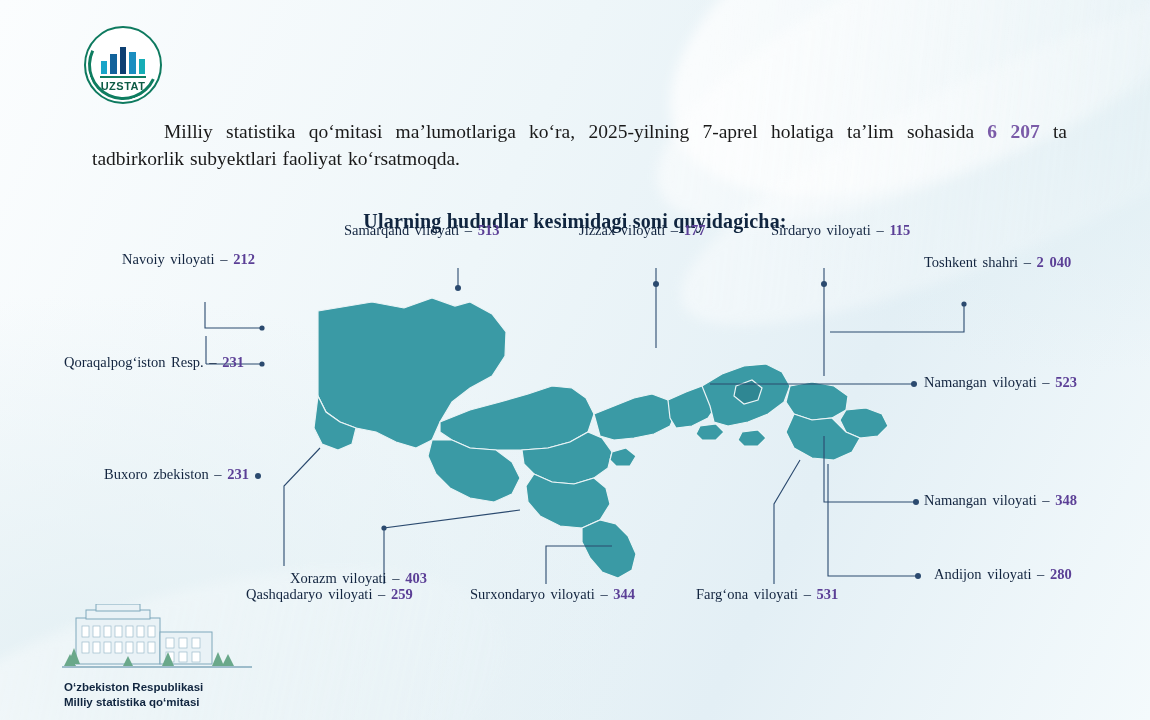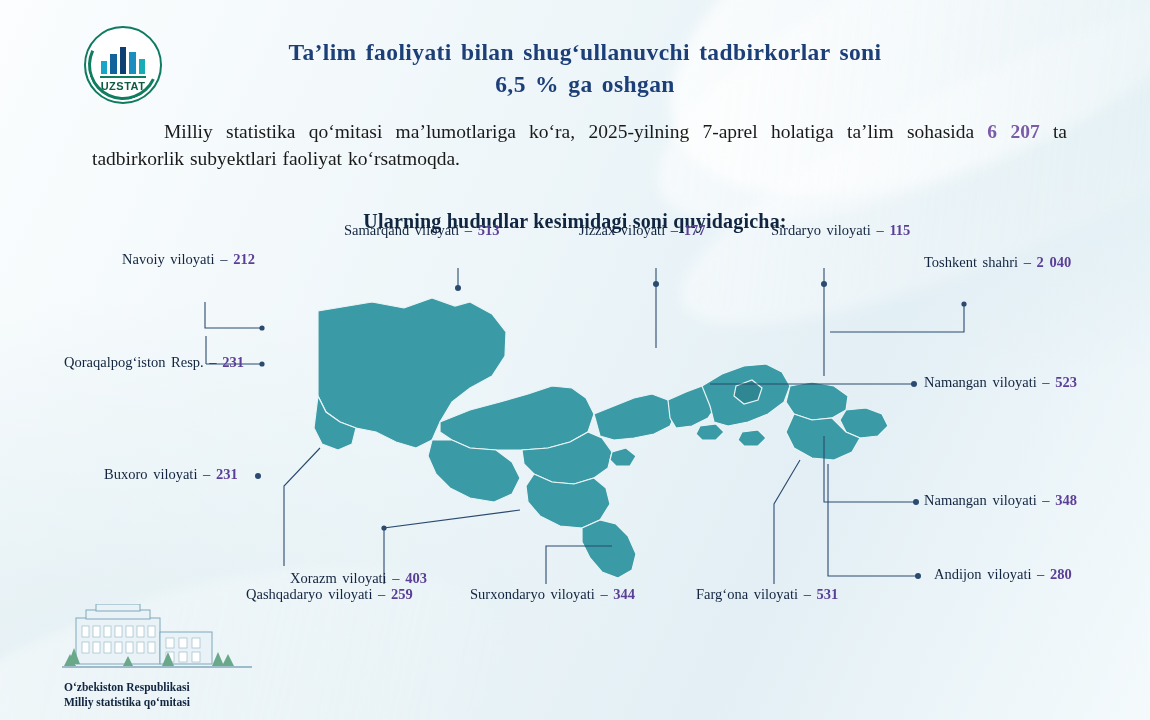--- a/index.html
+++ b/index.html
@@ -174,21 +174,21 @@
     position: absolute;
     left: 62px;
     bottom: 46px;
     width: 190px;
     height: 70px;
   }
   #footer-text {
     position: absolute;
     left: 64px;
     bottom: 10px;
-    font-family: Liberation Serif, serif;
+    font-family: Liberation Sans, sans-serif;
     font-size: 11.5px;
     font-weight: bold;
     color: #10253f;
     line-height: 15px;
   }
 </style>
 </head>
 <body>
 
 <div id="page">
@@ -205,24 +205,20 @@
       <i></i>
         <i></i>
         <i></i>
         <i></i>
         <i></i>
     </div>
     <div class="underline"></div>
     <div class="label">UZSTAT</div>
   </div>
 
-  <div id="title-block">
-    <div class="line1">Ta’lim faoliyati bilan shug‘ullanuvchi tadbirkorlar soni</div>
-    <div class="line2">6,5 % ga oshgan</div>
-  </div>
 
   <div id="para1"><span>Milliy statistika qo‘mitasi ma’lumotlariga ko‘ra, 2025-yilning 7-aprel holatiga ta’lim sohasida </span><span class="hl">6 207</span><span> ta tadbirkorlik subyektlari faoliyat ko‘rsatmoqda.</span></div>
 
 
   <div id="subhead">Ularning hududlar kesimidagi soni quyidagicha:</div>
 
   <div id="mapwrap">
 
     <svg id="mapsvg" width="1150" height="380" viewBox="0 0 1150 380">
       <g fill="#3a9aa5" stroke="#eaf4f6" stroke-width="1.2">
@@ -329,21 +325,21 @@
     <div class="callout" style="left:924px; top:18px;">
       <span><span>Toshkent shahri  – </span><span class="val" style="color: rgb(91, 63, 150);">2 040</span></span>
     </div>
     <div class="callout" style="left:64px; top:118px;">
       <span><span>Qoraqalpog‘iston Resp.  – </span><span class="val" style="color: rgb(91, 63, 150);">231</span></span>
     </div>
     <div class="callout" style="left:924px; top:138px;">
       <span><span>Namangan viloyati  – </span><span class="val" style="color: rgb(91, 63, 150);">523</span></span>
     </div>
     <div class="callout" style="left:104px; top:230px;">
-      <span><span>Buxoro viloyati  – </span><span class="val" style="color: rgb(91, 63, 150);">231</span></span>
+      <span><span>Buxoro zbekiston  – </span><span class="val" style="color: rgb(91, 63, 150);">231</span></span>
     </div>
     <div class="callout" style="left:924px; top:256px;">
       <span><span>Namangan viloyati  – </span><span class="val" style="color: rgb(91, 63, 150);">348</span></span>
     </div>
     <div class="callout" style="left:934px; top:330px;">
       <span><span>Andijon viloyati  – </span><span class="val" style="color: rgb(91, 63, 150);">280</span></span>
     </div>
     <div class="callout" style="left:290px; top:334px;">
       <span><span>Xorazm viloyati  – </span><span class="val" style="color: rgb(91, 63, 150);">403</span></span>
     </div>

